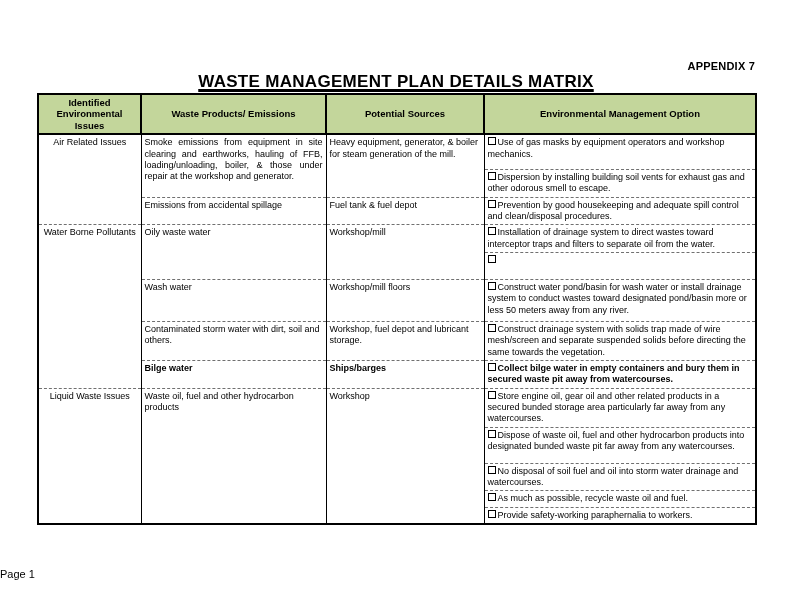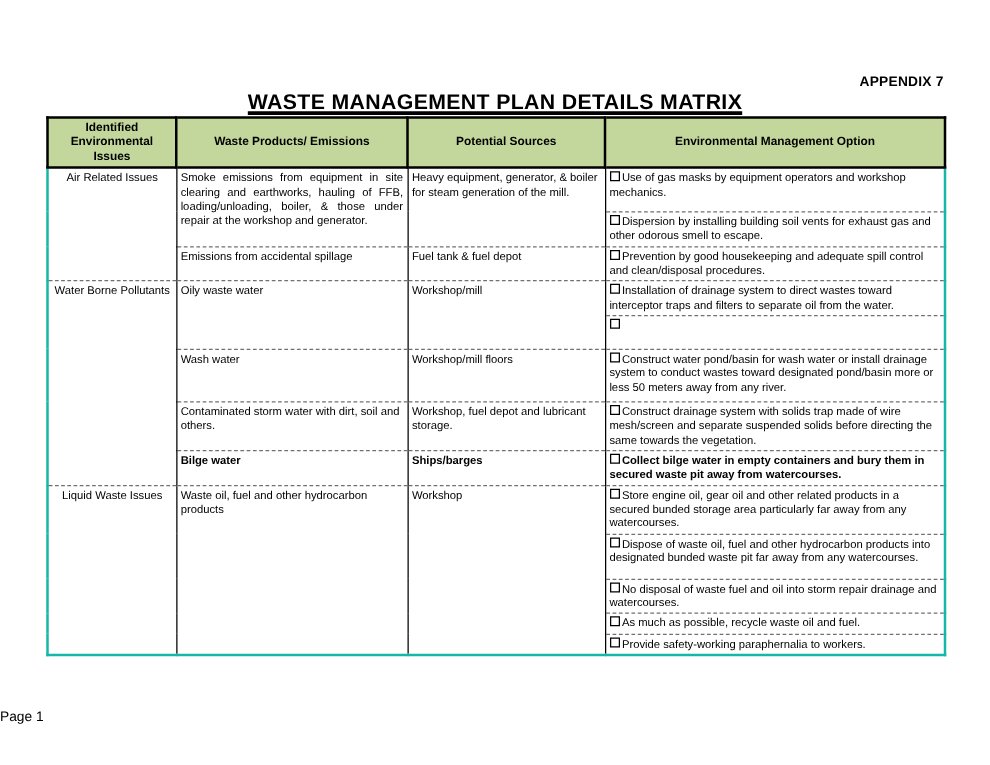--- a/index.html
+++ b/index.html
@@ -14,21 +14,21 @@
     font-size:11px;font-weight:bold;letter-spacing:0.2px;
   }
   .title{
     position:absolute;top:72px;left:0;width:100%;margin:0;
     text-align:center;font-size:17px;font-weight:700;letter-spacing:0.3px;
     text-decoration:underline;text-decoration-thickness:2.5px;text-underline-offset:2px;
   }
   table.matrix{
     position:absolute;top:93px;left:37px;width:718px;
     border-collapse:collapse;table-layout:fixed;
-    border:2px solid #14b8a6;
+    border:2px solid #000000;
   }
   col.c1{width:103px;} col.c2{width:185px;} col.c3{width:158px;} col.c4{width:272px;}
   th{
     background:#c3d69b;border:2px solid #000;
     font-size:9.5px;font-weight:bold;text-align:center;vertical-align:middle;
     padding:2px 4px;line-height:1.2;height:23px;
   }
   td{
     border-left:1px solid #000;border-right:1px solid #000;
     border-top:1px dashed #707070;border-bottom:1px dashed #707070;
@@ -114,21 +114,21 @@
       <tr style="height:37px;">
         <td class="c-issue" rowspan="5">Liquid Waste Issues</td>
         <td rowspan="5">Waste oil, fuel and other hydrocarbon products</td>
         <td rowspan="5">Workshop</td>
         <td><span class="cb"></span><span>Store engine oil, gear oil and other related products in a secured bunded storage area particularly far away from any watercourses.</span></td>
       </tr>
       <tr style="height:36px;">
         <td><span class="cb"></span><span>Dispose of waste oil, fuel and other hydrocarbon products into designated bunded waste pit far away from any watercourses.</span></td>
       </tr>
       <tr style="height:27px;">
-        <td><span class="cb"></span><span>No disposal of waste fuel and oil into storm repair drainage and watercourses.</span></td>
+        <td><span class="cb"></span><span>No disposal of soil fuel and oil into storm water drainage and watercourses.</span></td>
       </tr>
       <tr style="height:13px;">
         <td><span class="cb"></span><span>As much as possible, recycle waste oil and fuel.</span></td>
       </tr>
       <tr style="height:14px;">
         <td><span class="cb"></span><span>Provide safety-working paraphernalia to workers.</span></td>
       </tr>
     </tbody>
   </table>
 

